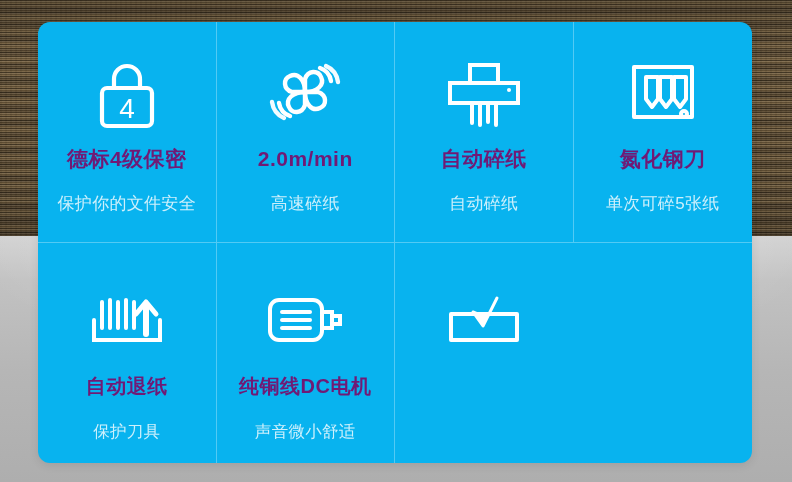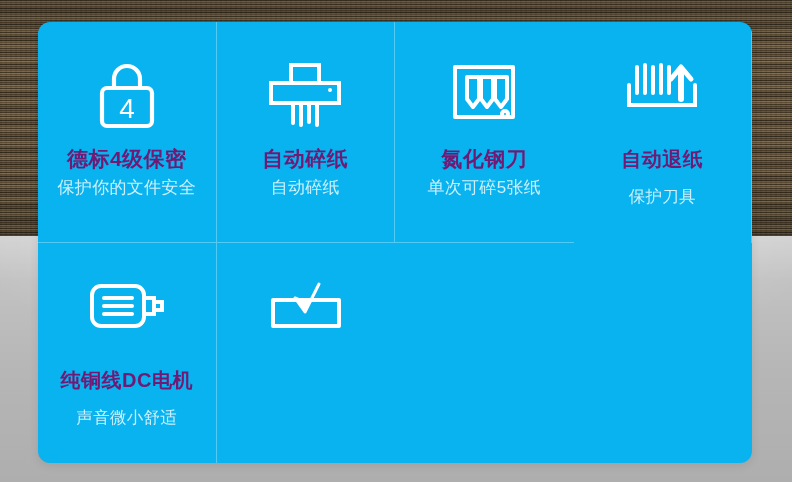--- a/index.html
+++ b/index.html
@@ -59,21 +59,21 @@
     display:grid;
     grid-template-columns:repeat(4,1fr);
     grid-template-rows:repeat(2,1fr);
   }
   .cell{
     position:relative;
     display:flex;flex-direction:column;align-items:center;justify-content:flex-start;
     box-sizing:border-box;
     padding-top:26px;
   }
-  .cell.r2{padding-top:18px;gap:8px;}
+  .cell.r2{padding-top:32px;}
   
   .cell.c1,.cell.c2,.cell.c3{
     border-right:1px solid rgba(255,255,255,.30);
   }
   .cell.r1{
     border-bottom:1px solid rgba(255,255,255,.30);
   }
 
   .icon-wrap{
     height:92px;width:130px;
@@ -88,21 +88,21 @@
     line-height:26px;
     letter-spacing:.5px;
     white-space:nowrap;
   }
   .subtitle{
     color:rgba(255,255,255,.80);
     font-weight:normal;
     font-size:17px;
     line-height:24px;
     letter-spacing:.3px;
-    margin-top:4px;
+    margin-top:20px;
     white-space:nowrap;
   }
   .r2 .title{font-size:20px;}
   .r2 .subtitle{font-size:16.5px;text-align:right;}
 </style>
 </head>
 <body>
 
 <div id="stage">
 
@@ -118,20 +118,36 @@
           <svg width="70" height="72" viewBox="0 0 70 72" fill="none">
             <path d="M22 30 V21 a13 13 0 0 1 26 0 V30" stroke="#fff" stroke-width="4.2" stroke-linecap="round"></path>
             <rect x="10" y="30" width="50" height="38" rx="5" stroke="#fff" stroke-width="4.2"></rect>
             <text x="35" y="60" text-anchor="middle" font-family="Liberation Sans, sans-serif" font-size="28" fill="#fff">4</text>
           </svg>
         </div>
         <div class="title">德标4级保密</div>
         <div class="subtitle">保护你的文件安全</div>
       </div>
 
+      <div class="cell r1 c2">
+        <div class="icon-wrap">
+          <svg width="74" height="72" viewBox="0 0 74 72" fill="none" stroke="#fff" stroke-width="4.4" stroke-linecap="round">
+            <path d="M37 34 C37 22 30 14 22 18 C15 21 15 31 24 34 Z"></path>
+            <path d="M37 34 C49 34 57 27 53 19 C50 12 40 12 37 21 Z"></path>
+            <path d="M37 34 C37 46 44 54 52 50 C59 47 59 37 50 34 Z"></path>
+            <path d="M37 34 C25 34 17 41 21 49 C24 56 34 56 37 47 Z"></path>
+            <path d="M52 10 C58 12 62 17 63 23"></path>
+            <path d="M58 8 C65 11 69 17 70 24" opacity="0.95"></path>
+            <path d="M22 58 C16 56 12 51 11 45"></path>
+            <path d="M16 60 C9 57 5 51 4 44" opacity="0.95"></path>
+          </svg>
+        </div>
+        <div class="title">2.0m/min</div>
+        <div class="subtitle">高速碎纸</div>
+      </div>
 
       <div class="cell r1 c3">
         <div class="icon-wrap">
           <svg width="84" height="70" viewBox="0 0 84 70" fill="none" stroke="#fff" stroke-width="4" stroke-linecap="round">
             <rect x="28" y="6" width="28" height="18"></rect>
             <rect x="8" y="24" width="68" height="20"></rect>
             <circle cx="67" cy="31" r="2" fill="#fff" stroke="none"></circle>
             <path d="M30 44 V64"></path>
             <path d="M38 44 V66"></path>
             <path d="M46 44 V63"></path>

